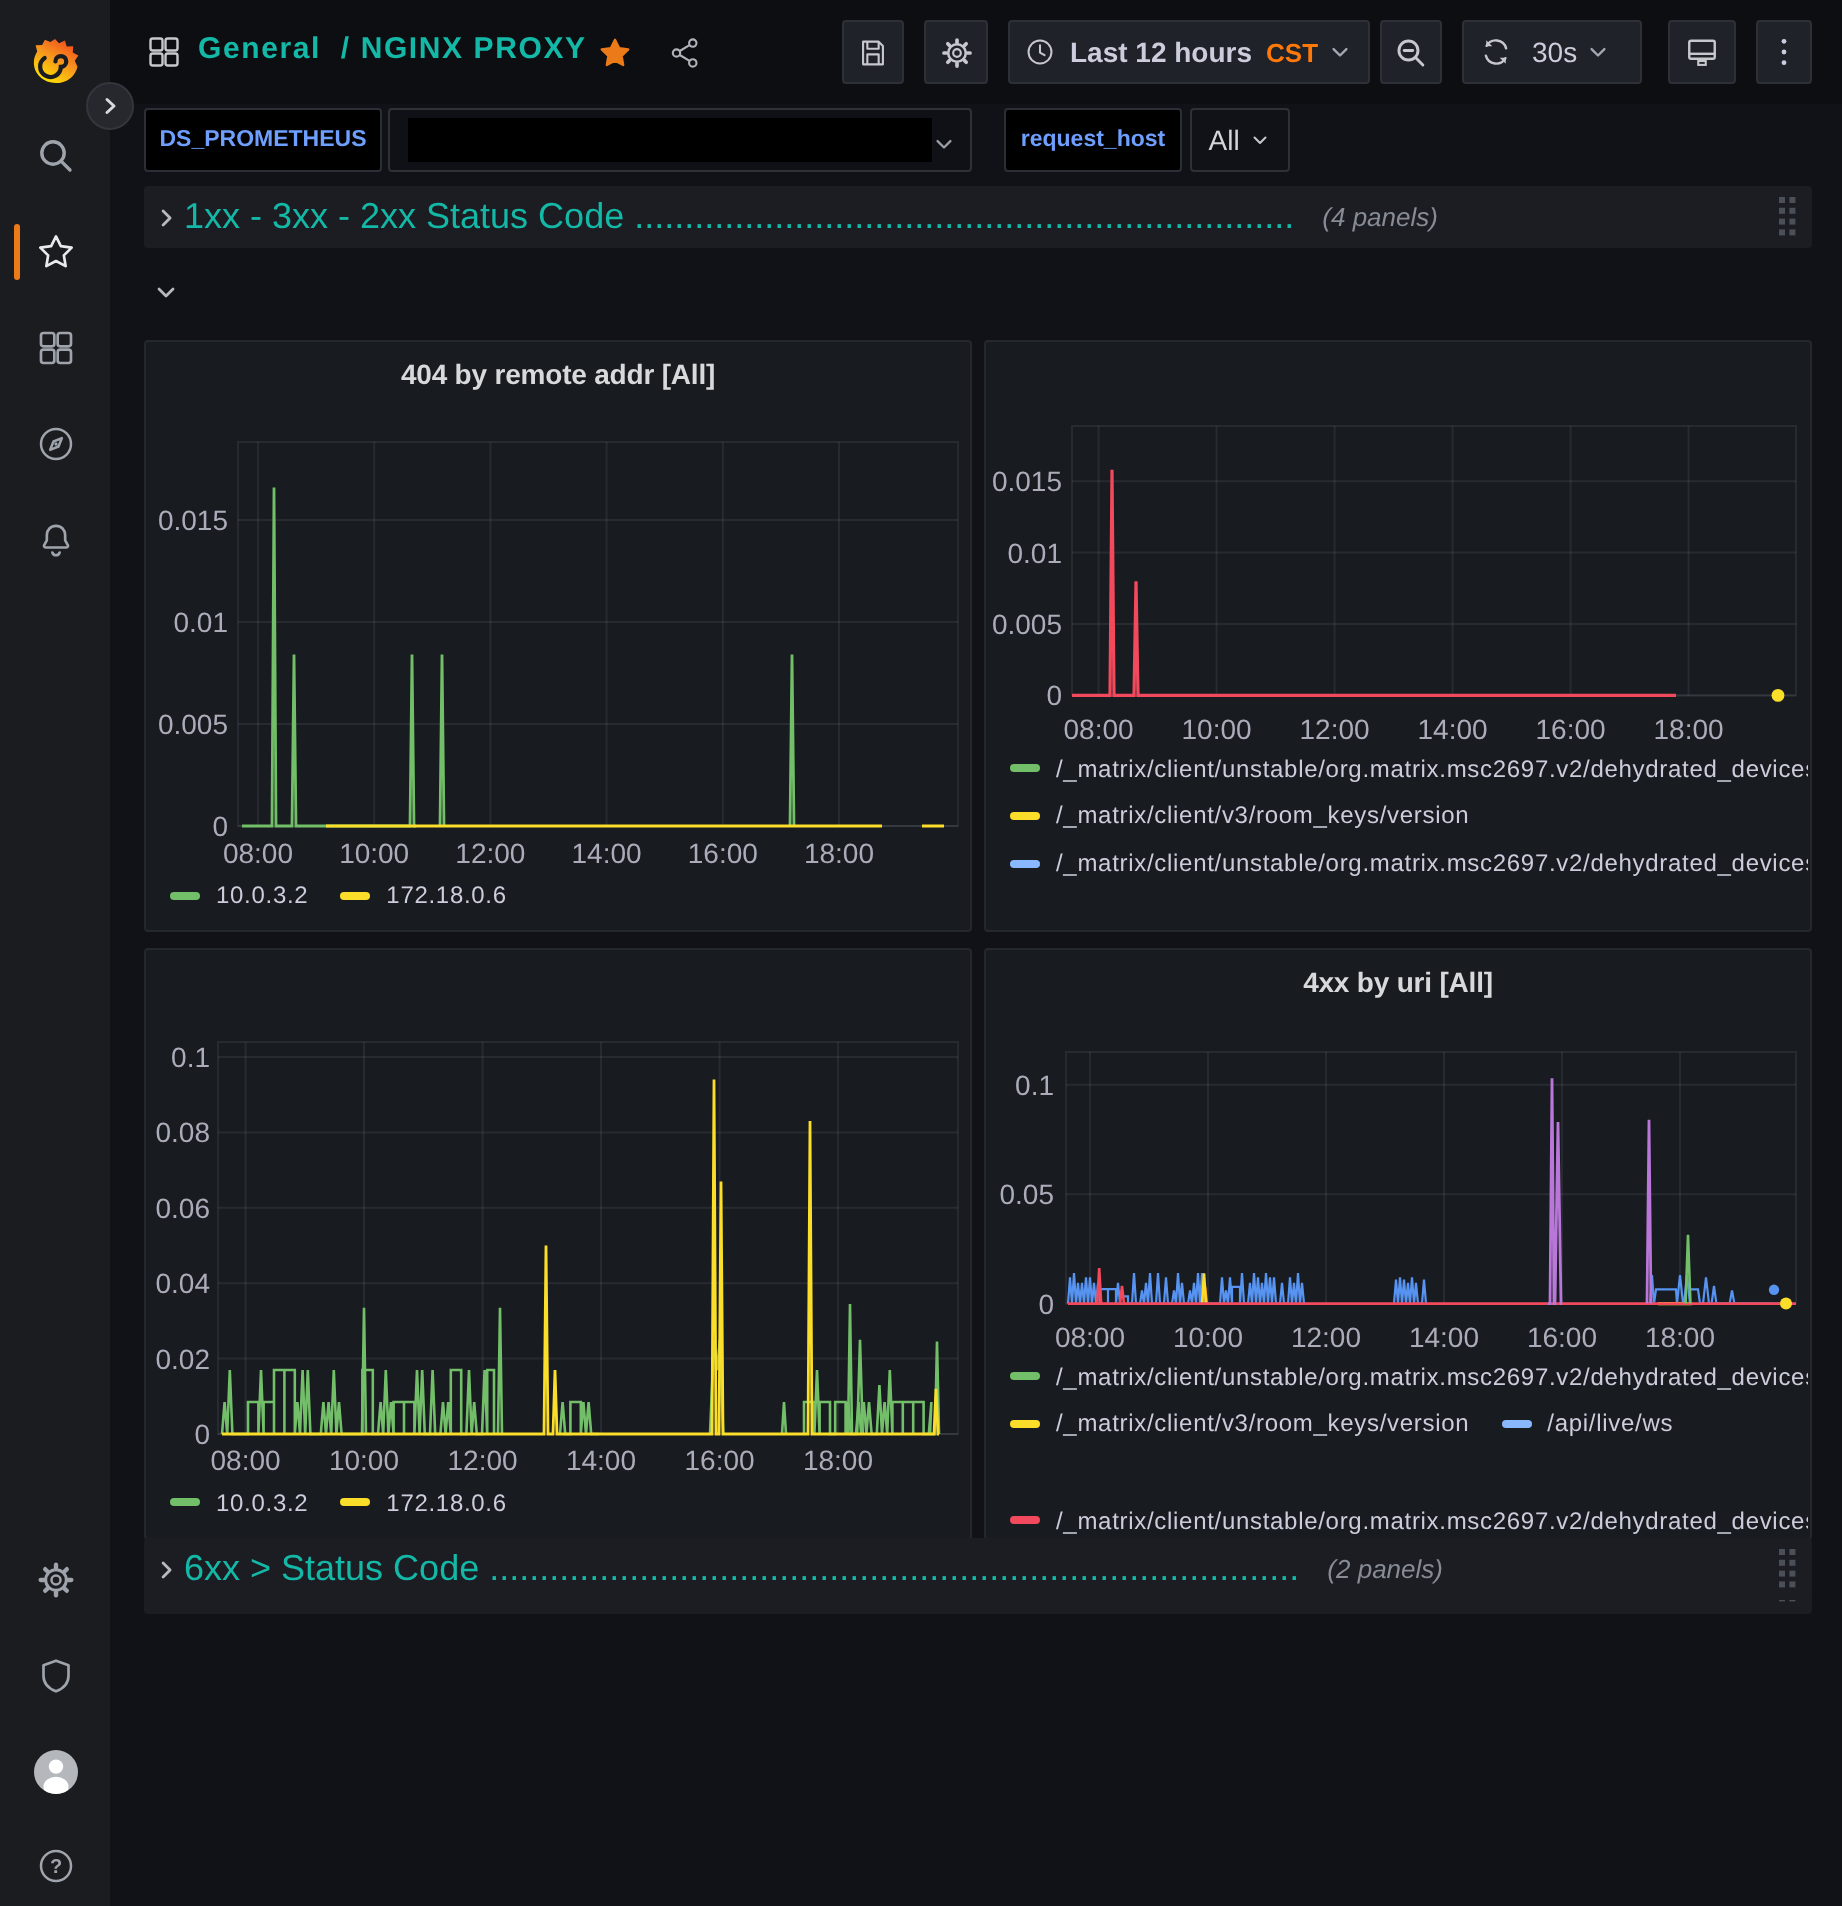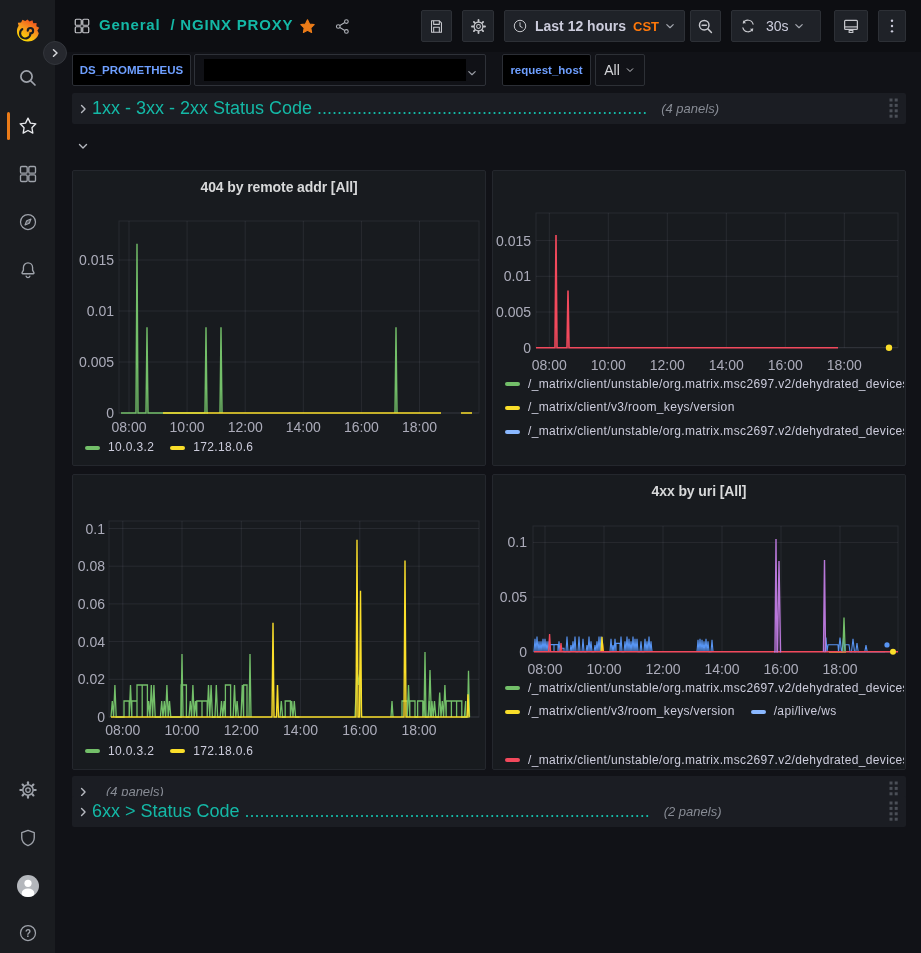--- a/index.html
+++ b/index.html
@@ -383,21 +383,21 @@
           <rect x="0.5" y="0.5" width="3" height="3" fill="#4b4f57"></rect>
           <rect x="0.5" y="5.9" width="3" height="3" fill="#4b4f57"></rect>
           <rect x="0.5" y="11.3" width="3" height="3" fill="#4b4f57"></rect>
           <rect x="0.5" y="16.700000000000003" width="3" height="3" fill="#4b4f57"></rect>
           <rect x="5.7" y="0.5" width="3" height="3" fill="#4b4f57"></rect>
           <rect x="5.7" y="5.9" width="3" height="3" fill="#4b4f57"></rect>
           <rect x="5.7" y="11.3" width="3" height="3" fill="#4b4f57"></rect>
           <rect x="5.7" y="16.700000000000003" width="3" height="3" fill="#4b4f57"></rect>
         </svg></span>
   </div>
-  <div class="rowbar" style="top:796px">
+  <div class="rowbar" style="top:769px">
     <svg width="14" height="14" viewBox="0 0 24 24" style="margin:0 2px 0 4px">
         <path d="M9.5 6l6 6-6 6" fill="none" stroke="#b6b9c0" stroke-width="2.4" stroke-linecap="round" stroke-linejoin="round"></path>
       </svg>
     <span class="rowtitle">6xx &gt; Status Code&nbsp;.................................................................................</span>
     <span class="pcount">(2 panels)</span>
     <span style="position:absolute;right:8px;top:5px"><svg width="9" height="21" viewBox="0 0 9 21">
           <rect x="0.5" y="0.5" width="3" height="3" fill="#4b4f57"></rect>
           <rect x="0.5" y="5.9" width="3" height="3" fill="#4b4f57"></rect>
           <rect x="0.5" y="11.3" width="3" height="3" fill="#4b4f57"></rect>
           <rect x="0.5" y="16.700000000000003" width="3" height="3" fill="#4b4f57"></rect>

